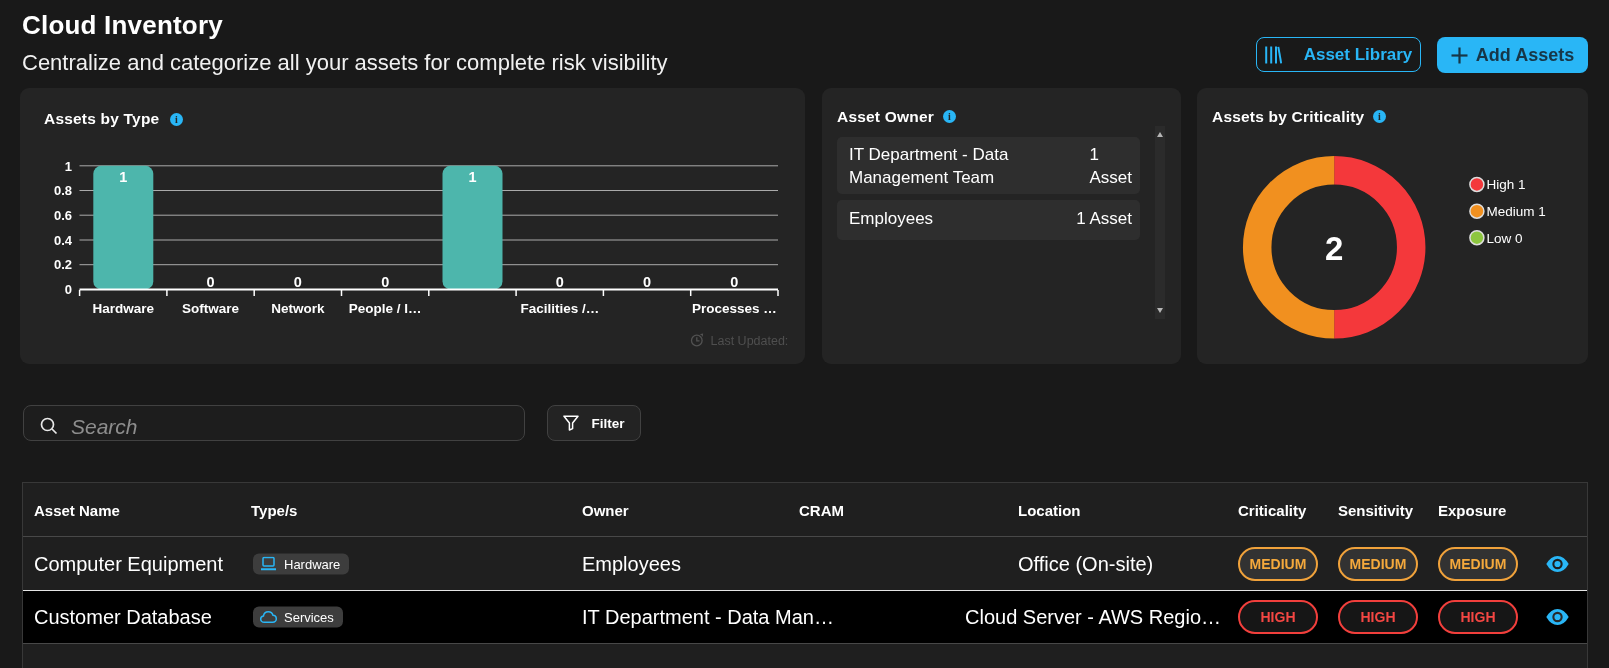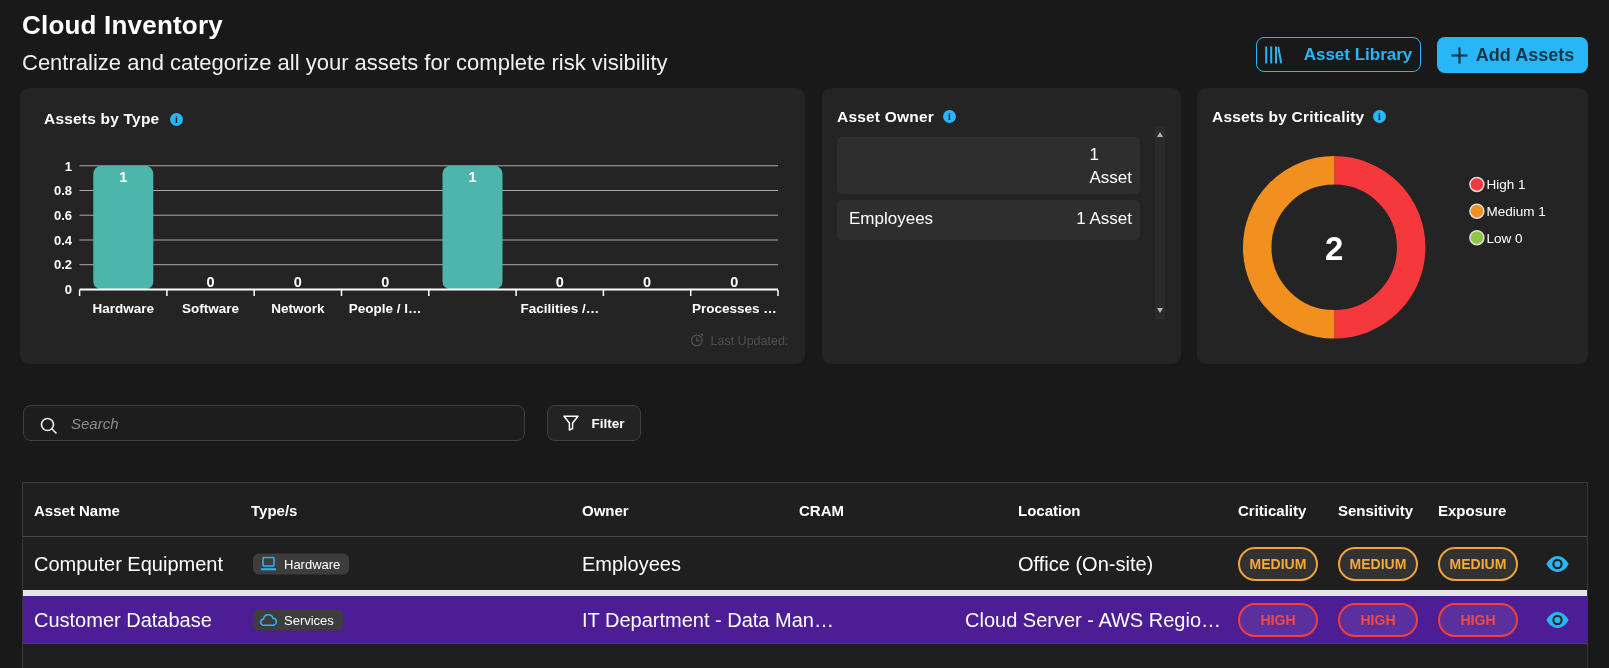--- a/index.html
+++ b/index.html
@@ -12,29 +12,29 @@
 
 #h1 { left:22px; top:10px; color:#fff; font-size:26px; font-weight:700; letter-spacing:0.2px; }
 #sub { left:22px; top:50px; color:#f1f1f1; font-size:22px; }
 #btn-lib { left:1256px; top:37px; width:165px; height:35px; border:1.5px solid #29b6f6; border-radius:8px; color:#29b6f6; font-size:17px; font-weight:700; display:flex; align-items:center; justify-content:center; gap:22px; }
 #btn-add { left:1437px; top:37px; width:151px; height:36px; background:#29b6f6; border-radius:8px; color:#173647; font-size:18px; font-weight:700; display:flex; align-items:center; justify-content:center; gap:8px; }
 
 
 .item { position:absolute; left:15px; background:#2e2e2e; border-radius:5px; color:#fff; font-size:17px; }
 
 #search { left:23px; top:405px; width:502px; height:36px; border:1px solid #414141; border-radius:8px; background:#1d1d1d; }
-#search .ph { position:absolute; left:47px; top:9px; font-style:italic; color:#8d8d8d; font-size:15px; }
+#search .ph { position:absolute; left:47px; top:9px; font-style:italic; color:#8d8d8d; font-size:21px; }
 #filter { left:547px; top:405px; width:94px; height:36px; border:1px solid #414141; border-radius:8px; background:#232323; display:flex; align-items:center; justify-content:center; gap:12px; color:#fff; font-size:13.5px; font-weight:700; }
 
 
 #table { left:22px; top:482px; width:1566px; height:186px; border:1px solid #383838; border-bottom:none; background:#1f1f1f; }
 .trow { position:absolute; left:0; width:1564px; }
 .hdr { top:0; height:53px; background:#1f1f1f; }
 .r1 { top:53px; height:54px; background:#1f1f1f; border-top:1px solid #484848; }
-.r2 { top:107px; height:53px; background:#4c1d95; border-top:6px solid #e5e5e5; }
+.r2 { top:107px; height:53px; background:#000000; border-top:1px solid #e5e5e5; }
 .r3 { top:160px; height:26px; background:#1f1f1f; border-top:1px solid #484848; }
 .hcell { position:absolute; color:#fff; font-size:15px; font-weight:700; top:50%; transform:translateY(-50%); white-space:nowrap; }
 .cell { position:absolute; color:#fff; font-size:20px; top:50%; transform:translateY(-50%); white-space:nowrap; }
 .badge { position:absolute; top:50%; transform:translateY(-50%); left:230px; height:21px; background:#3d3d3d; border-radius:6px; color:#fff; font-size:13px; display:flex; align-items:center; padding:0 9px 0 7px; gap:7px; }
 .pill { position:absolute; top:50%; transform:translateY(-50%); width:80px; height:34px; border-radius:17px; font-size:14px; font-weight:700; letter-spacing:0; display:flex; align-items:center; justify-content:center; background:rgba(255,255,255,0.085); }
 .pill.med { border:2px solid #f0a23b; color:#f5a93c; }
 .pill.high { border:2px solid #f23f3c; color:#f64743; }
 </style>
 </head>
 <body>
@@ -126,20 +126,21 @@
     <path d="M 676.8 249.2 L 676.8 252.9 L 679.5 252.9"></path>
     <path d="M 680.5 246.5 L 682.5 246.2 L 682.2 248.4" stroke-width="1.1"></path>
   </g>
   <text x="690.5" y="256.7" fill="#4f4f4f" font-size="12.5" font-family="Liberation Sans,sans-serif">Last Updated:</text>
 </svg>
 
 <div class="card" style="left:822px; top:88px; width:359px; height:276px;"></div>
 <div class="ctitle" style="left:837px; top:108px;">Asset Owner</div>
 <div class="info" style="left:943px; top:110px;">i</div>
 <div class="item" style="left:837px; top:137px; width:303px; height:57px;">
+  <div class="abs" style="left:12px; top:6px; line-height:23px;">IT Department - Data<br>Management Team</div>
   <div class="abs" style="right:8px; top:6px; line-height:23px; text-align:left;">1<br>Asset</div>
 </div>
 <div class="item" style="left:837px; top:200px; width:303px; height:40px;">
   <div class="abs" style="left:12px; top:9px;">Employees</div>
   <div class="abs" style="right:8px; top:9px;">1 Asset</div>
 </div>
 <div class="abs" style="left:1155px; top:126px; width:10px; height:193px; background:#2b2b2b;">
   <div class="abs" style="left:2px; top:6px; width:0; height:0; border-left:3px solid transparent; border-right:3px solid transparent; border-bottom:5px solid #b5b5b5;"></div>
   <div class="abs" style="left:2px; bottom:6px; width:0; height:0; border-left:3px solid transparent; border-right:3px solid transparent; border-top:5px solid #b5b5b5;"></div>
 </div>

